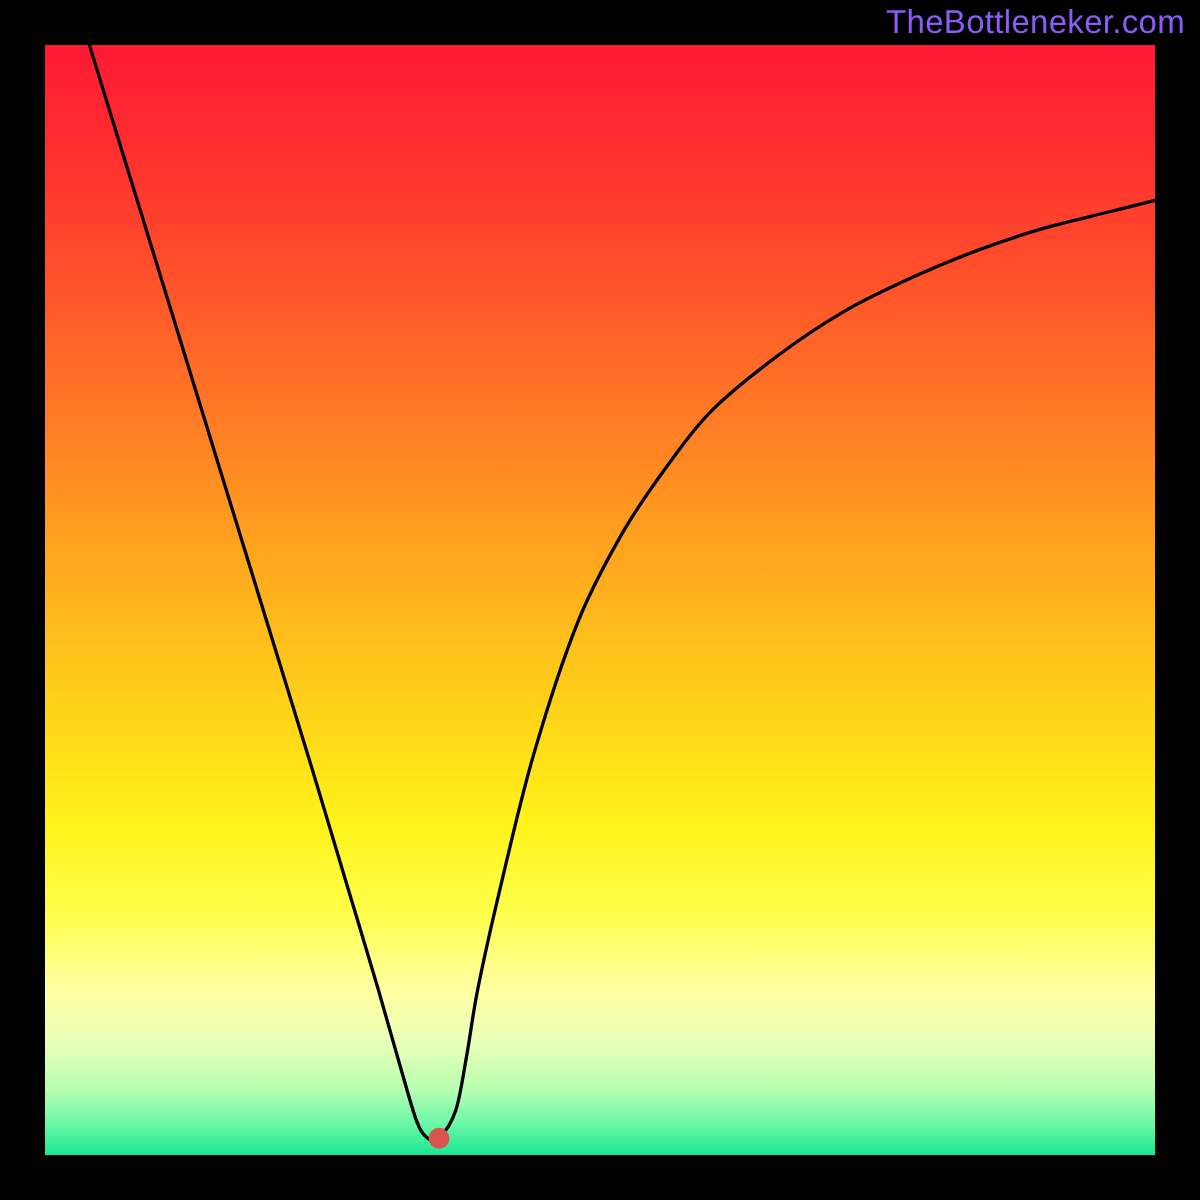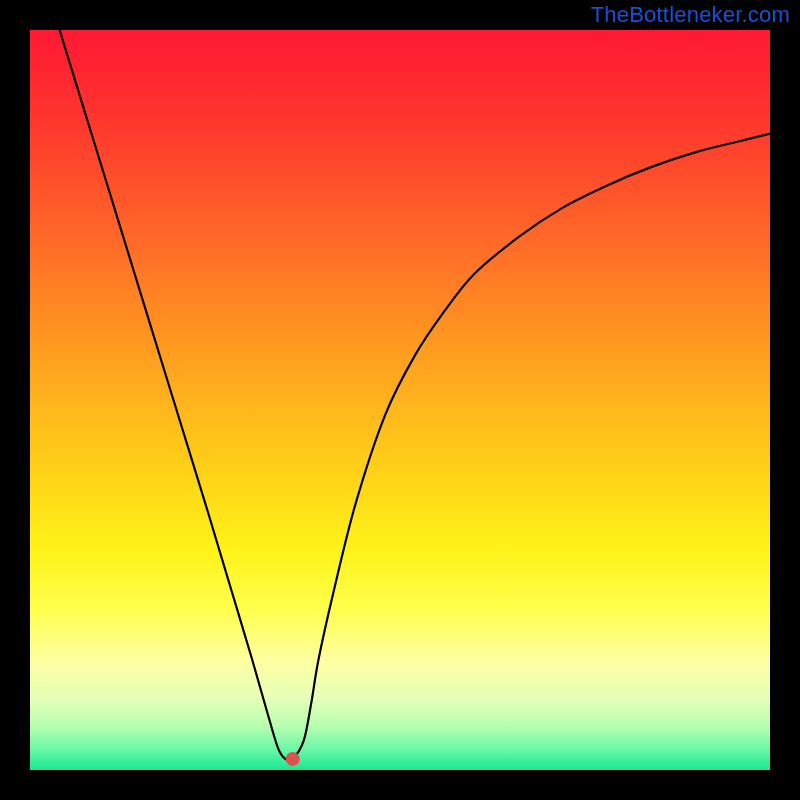--- a/index.html
+++ b/index.html
@@ -14,21 +14,21 @@
   .container {
     position: relative;
     width: 800px;
     height: 800px;
   }
   .watermark {
     position: absolute;
     top: 2px;
     right: 10px;
     font-size: 22px;
-    color: #1d4ed8;
+    color: #8b5cf6;
     font-family: Arial, Helvetica, sans-serif;
     letter-spacing: 0.2px;
     z-index: 10;
   }
   svg {
     display: block;
   }
 </style>
 </head>
 <body>

